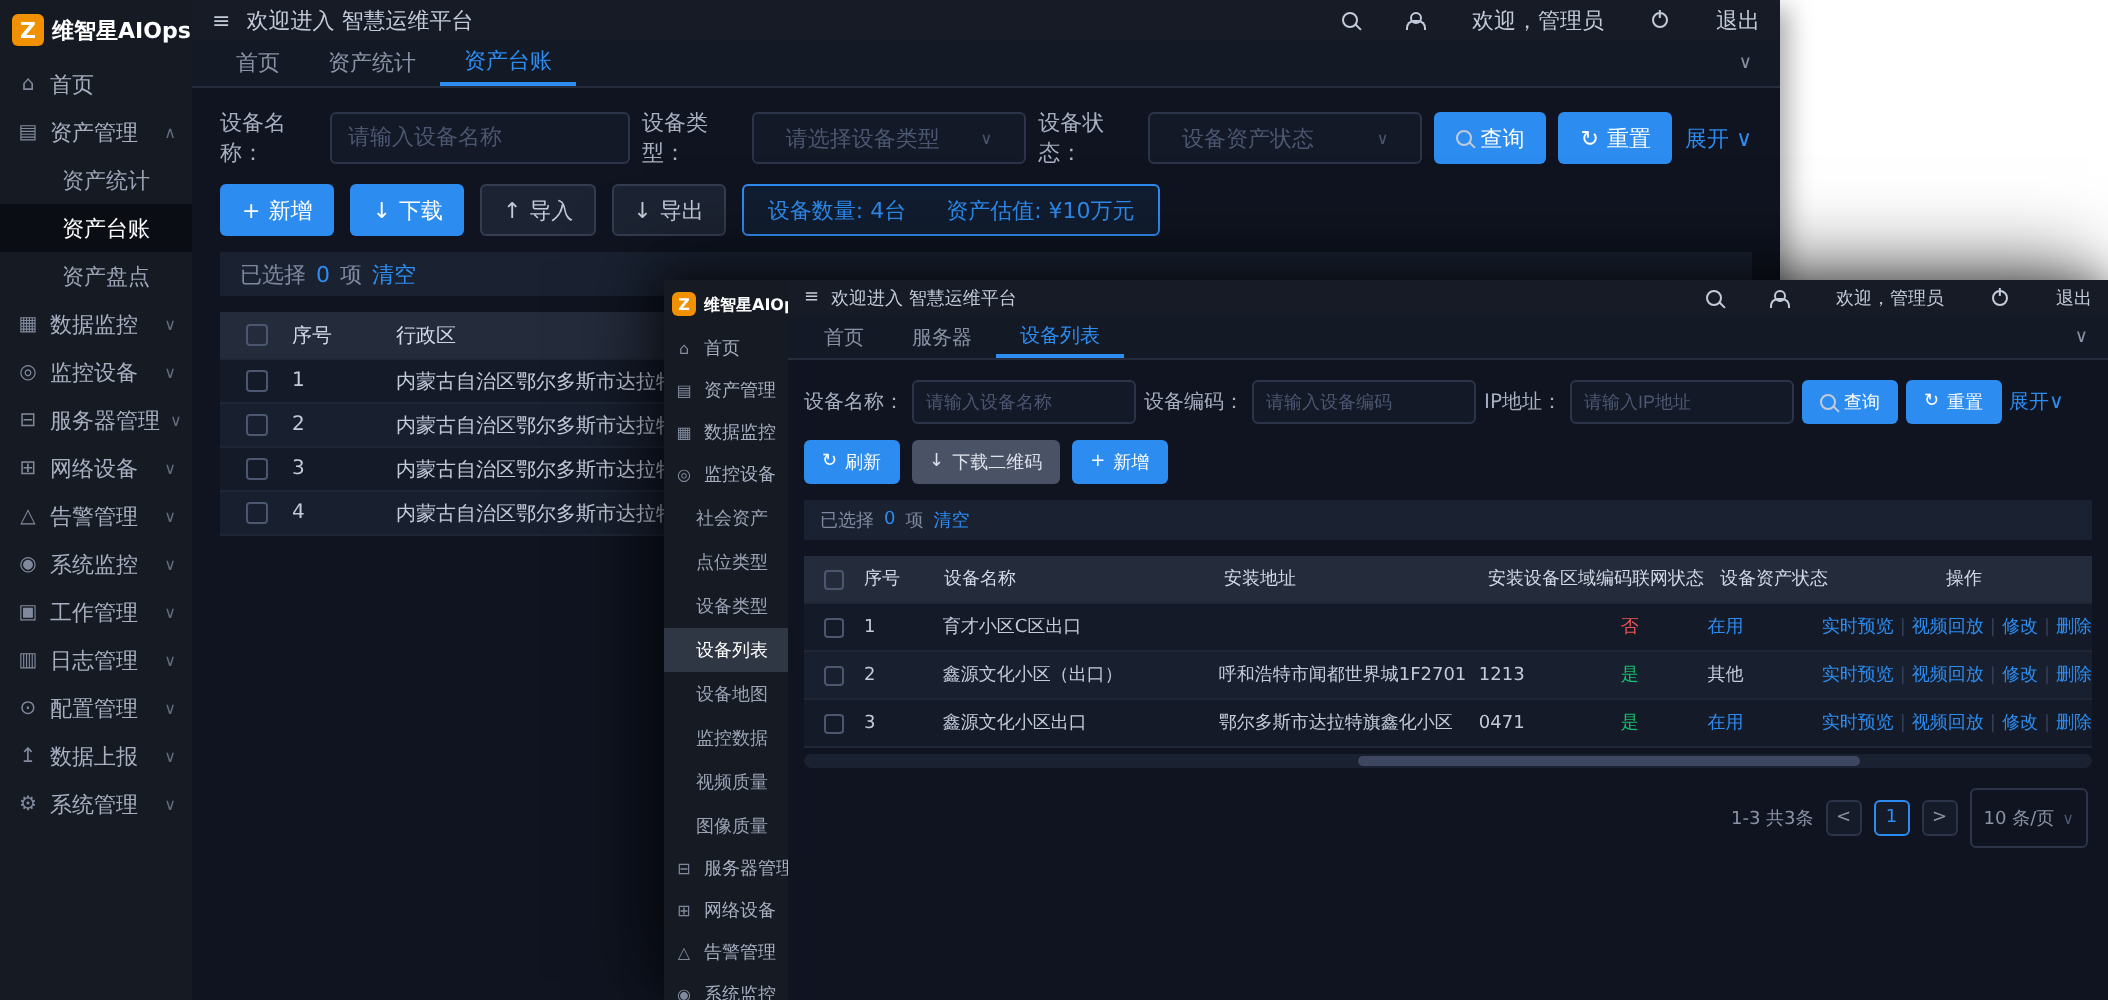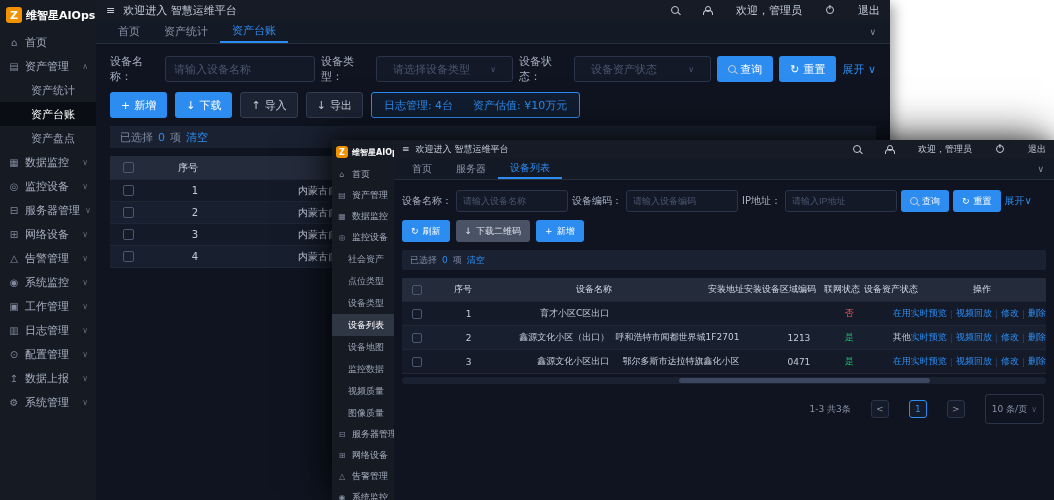--- a/index.html
+++ b/index.html
@@ -76,34 +76,34 @@
 .tbl{display:flex;flex-direction:column}
 .win-back .tbl{margin:8px 14px 0;font-size:10px}
 .win-front .tbl{margin:8px 8px 0;font-size:9px}
 .tr{display:flex;align-items:center;border-bottom:1px solid #1f2736;color:#c3cbda}
 .win-back .tr{height:22px}
 .win-front .tr{height:24px}
 .tr.odd{background:#141a28}.tr.even{background:#181f2e}
 .tr.th{background:#242b3b;color:#d2d9e6;font-weight:normal}
 .win-back .tr.th{height:24px}
 .win-front .tr.th{height:24px;font-size:9px}
-.cell{text-align:right;overflow:hidden;white-space:nowrap}
+.cell{text-align:left;overflow:hidden;white-space:nowrap}
 .c-check{width:36px;display:flex;justify-content:center;flex-shrink:0}
 .win-front .c-check{width:30px}
 .checkbox{width:11px;height:11px;border:1px solid #4b5670;border-radius:2px;background:transparent}
 .win-front .checkbox{width:10px;height:10px}
 .bt-no{width:52px}.bt-region{width:250px}.bt-fill{flex:1}
 .ft-no{width:40px}.ft-name{width:140px}.ft-addr{width:132px}.ft-area{width:72px}
 .ft-online{width:44px}.ft-asset{width:58px}.ft-ops{flex:1;display:flex;align-items:center;justify-content:center;gap:3px}
 .t-red{color:#f15656}.t-green{color:#19be6b}.t-blue{color:#2d8cf0}
 .oplink{color:#2d8cf0;cursor:pointer;font-size:9px;white-space:nowrap}
 .opsep{color:#33405a;font-size:9px}
 .hscroll{height:7px;background:#1a2130;border-radius:4px;margin:3px 8px 0;position:relative}
 .hscroll-thumb{position:absolute;left:43%;width:39%;top:1px;bottom:1px;background:#3d4760;border-radius:4px}
-.pager{display:flex;justify-content:flex-end;align-items:center;gap:20px;margin:10px 10px 0;color:#8a93a6;font-size:9px}
+.pager{display:flex;justify-content:flex-end;align-items:center;gap:6px;margin:10px 10px 0;color:#8a93a6;font-size:9px}
 .pg-btn{min-width:18px;height:18px;border:1px solid #2b3448;background:#151b29;color:#8a93a6;display:inline-flex;align-items:center;justify-content:center;border-radius:3px;cursor:pointer;padding:0 4px}
 .pg-cur{border-color:#2d8cf0;color:#2d8cf0}
 .pg-size{border:1px solid #2b3448;height:30px;padding:0 6px;display:inline-flex;align-items:center;gap:4px;border-radius:3px;cursor:pointer}
 </style>
 </head>
 <body>
 
 <div class="win win-back">
   <div class="sidebar">
     <div class="logo">
@@ -236,21 +236,21 @@
         </div>
       <div class="btn btn-dark">
           <span>↑</span>
           <span>导入</span>
         </div>
       <div class="btn btn-dark">
           <span>↓</span>
           <span>导出</span>
         </div>
       <div class="stats">
-        <span>日志管理: 4台</span>
+        <span>设备数量: 4台</span>
         <span>资产估值: ¥10万元</span>
       </div>
     </div>
     <div class="sel-bar">
       <span>已选择</span>
       <span class="t-blue">0</span>
       <span>项</span>
       <span class="link">清空</span>
     </div>
     <div class="tbl">

